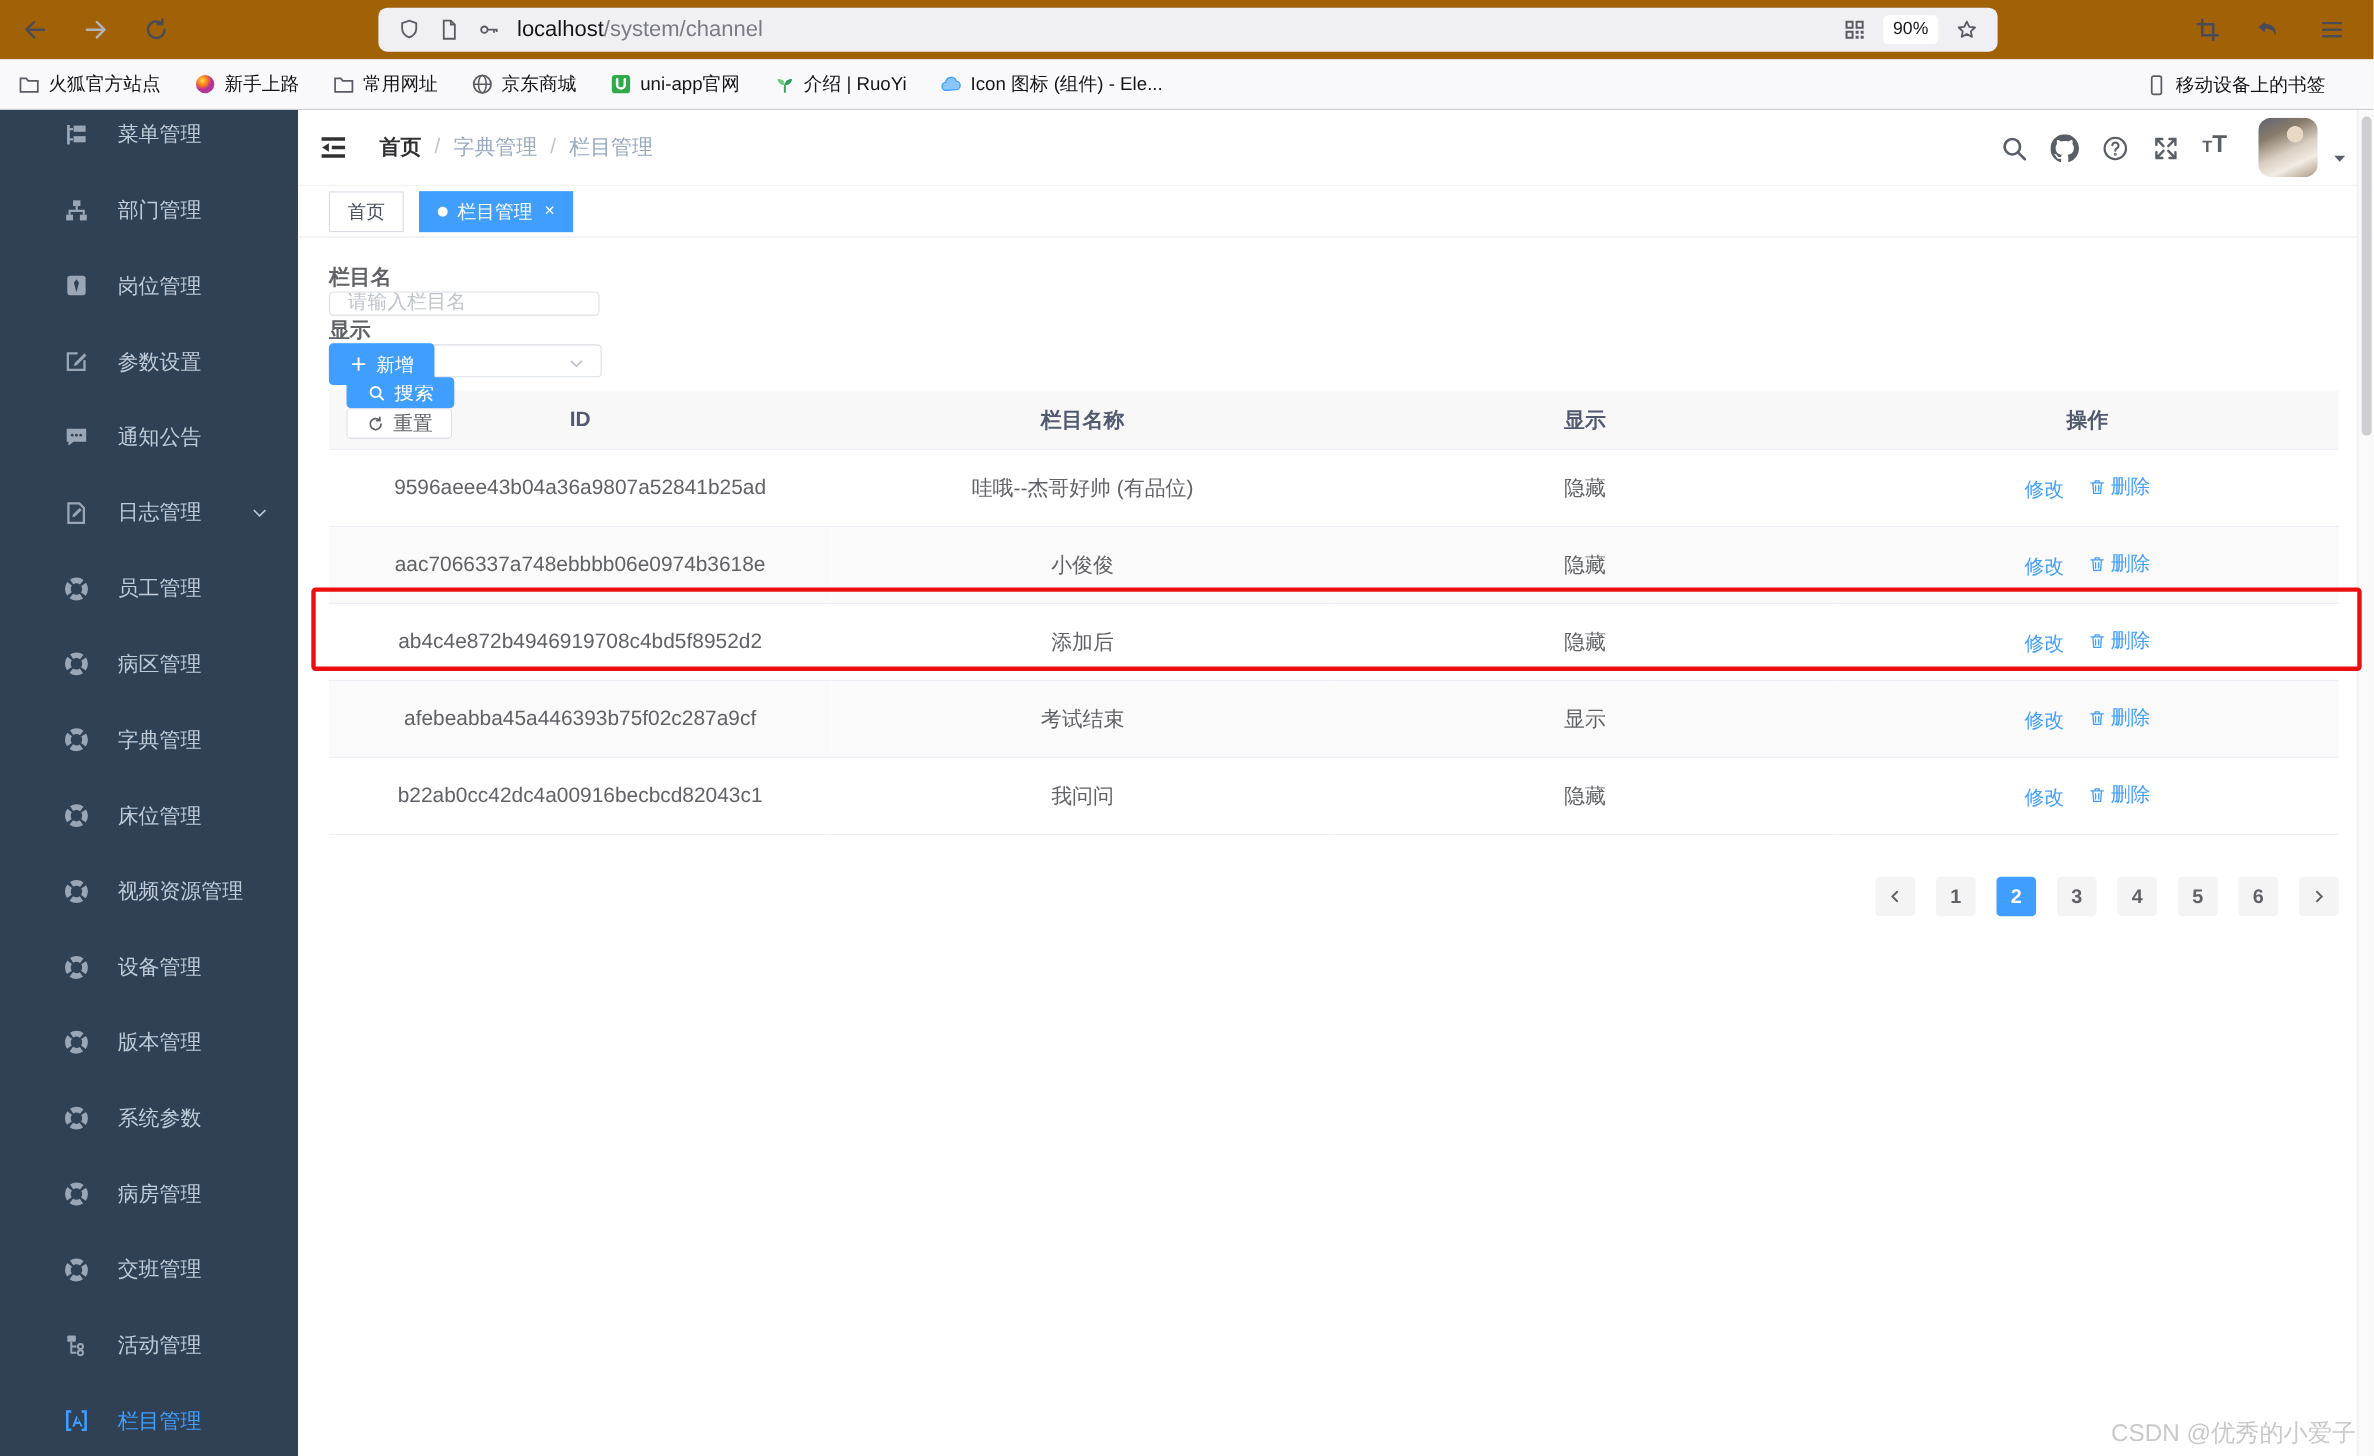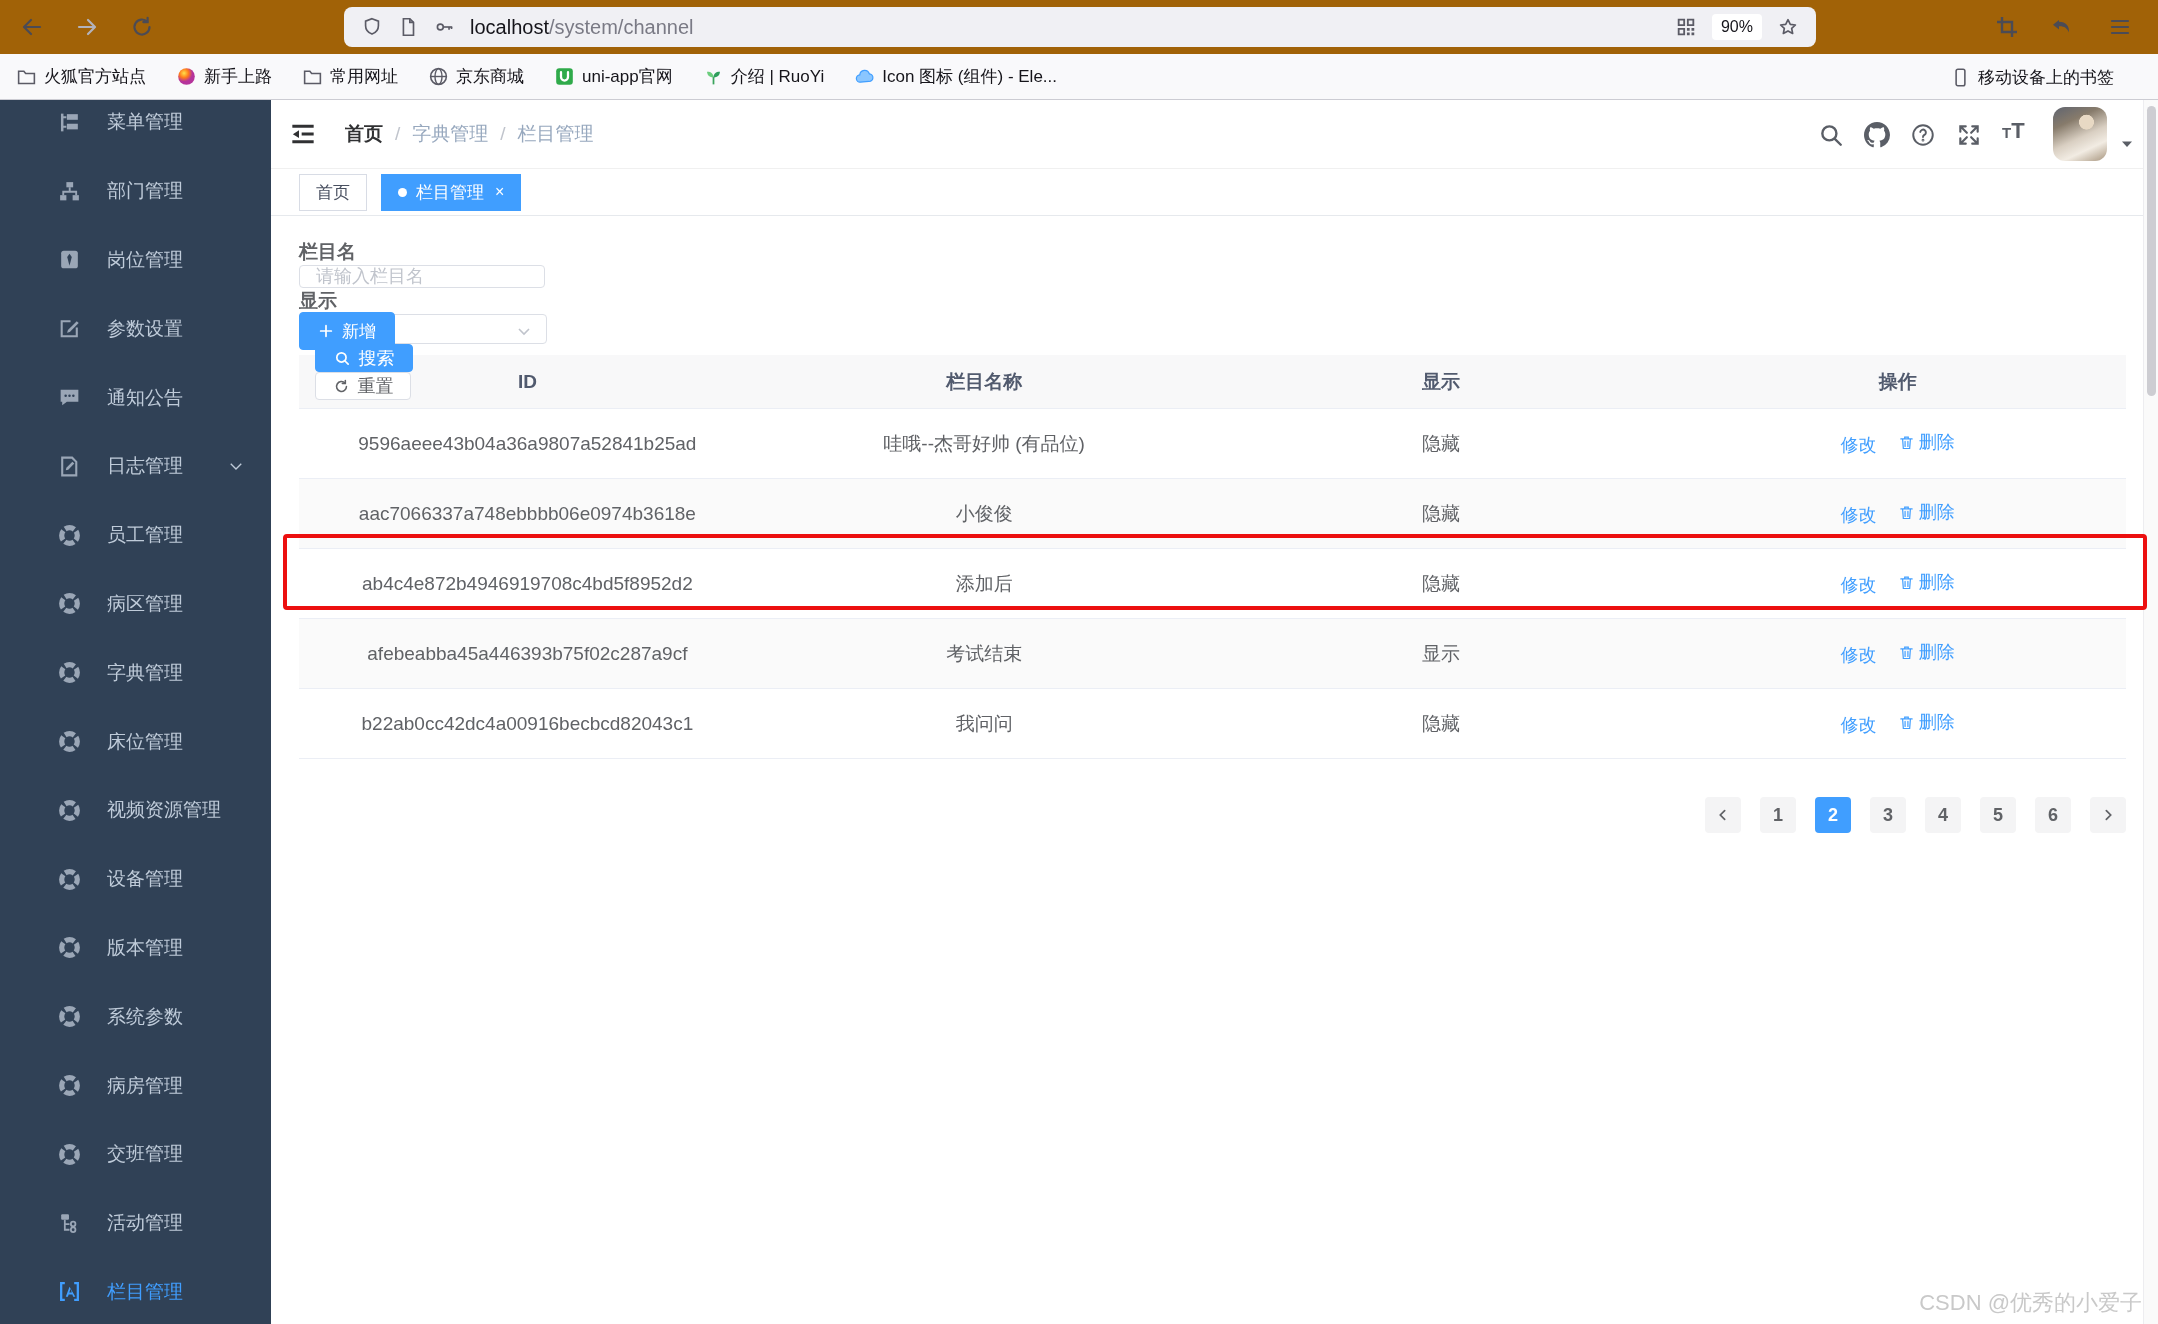--- a/index.html
+++ b/index.html
@@ -54,21 +54,21 @@
   .tag{height:37px;display:inline-flex;align-items:center;padding:0 16px;border:1px solid #d8dce5;
        background:#fff;color:#495060;font-size:17px;box-sizing:border-box;cursor:pointer;}
   .tag.active{background:#409eff;border-color:#409eff;color:#fff;margin-left:14px;}
   .tag-dot{width:9px;height:9px;border-radius:50%;background:#fff;margin-right:9px;}
   .tag-close{margin-left:11px;font-size:16px;line-height:1;cursor:pointer;}
 
   .content{position:relative;padding:0 32px 0 28px;}
   .filter-row{margin-top:23px;height:48px;display:flex;flex-direction:column;}
   .f-label{font-size:19px;font-weight:700;color:#606266;margin-right:16px;white-space:nowrap;}
   .f-input{width:246px;height:48px;border:1px solid #dcdfe6;border-radius:4px;box-sizing:border-box;
-           font-size:18px;padding:0 16px;color:#606266;font-family:Liberation Serif, serif;outline:none;}
+           font-size:18px;padding:0 16px;color:#606266;font-family:Liberation Mono, monospace;outline:none;}
   .f-input::placeholder{color:#c0c4cc;}
   .f-select{width:248px;height:48px;border:1px solid #dcdfe6;border-radius:4px;box-sizing:border-box;
             margin-left:0;display:flex;align-items:center;justify-content:space-between;padding:4px 14px 0 16px;cursor:pointer;}
   .f-select .ph{font-size:18px;color:#c0c4cc;}
   .f-select .chev{width:16px;height:16px;color:#c0c4cc;}
   .gap60{width:60px;}
   .btn{display:inline-flex;align-items:center;justify-content:center;border-radius:4px;cursor:pointer;
        font-size:18px;box-sizing:border-box;white-space:nowrap;}
   .btn svg{margin-right:8px;}
   .btn-primary{background:#409eff;color:#fff;border:1px solid #409eff;}

